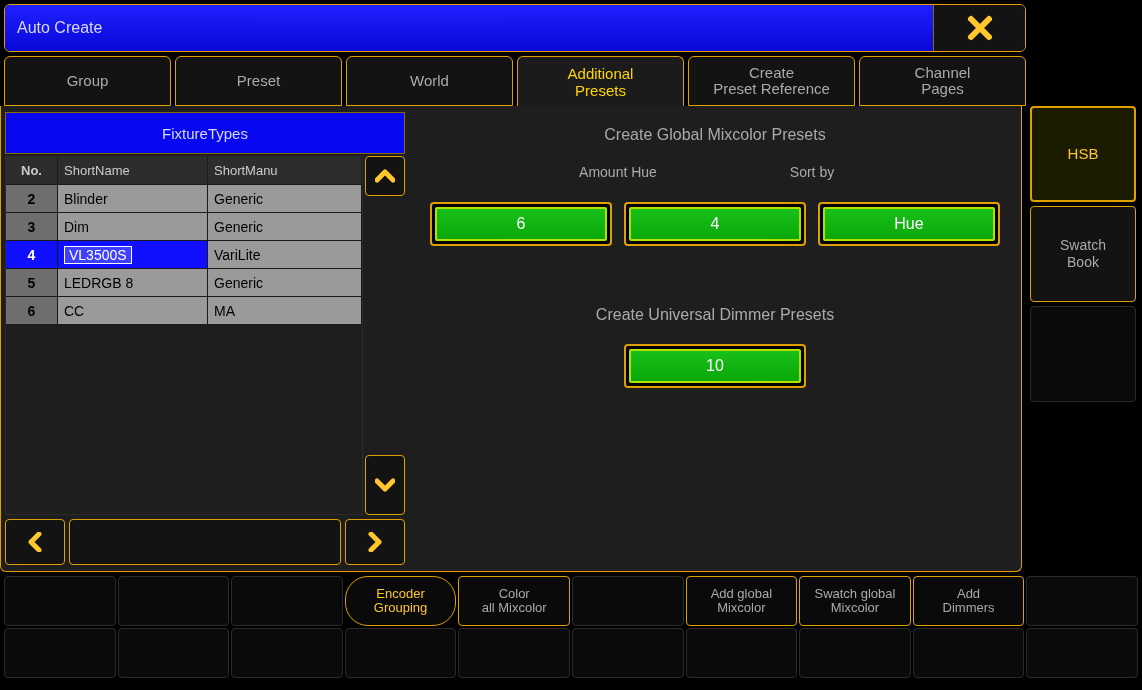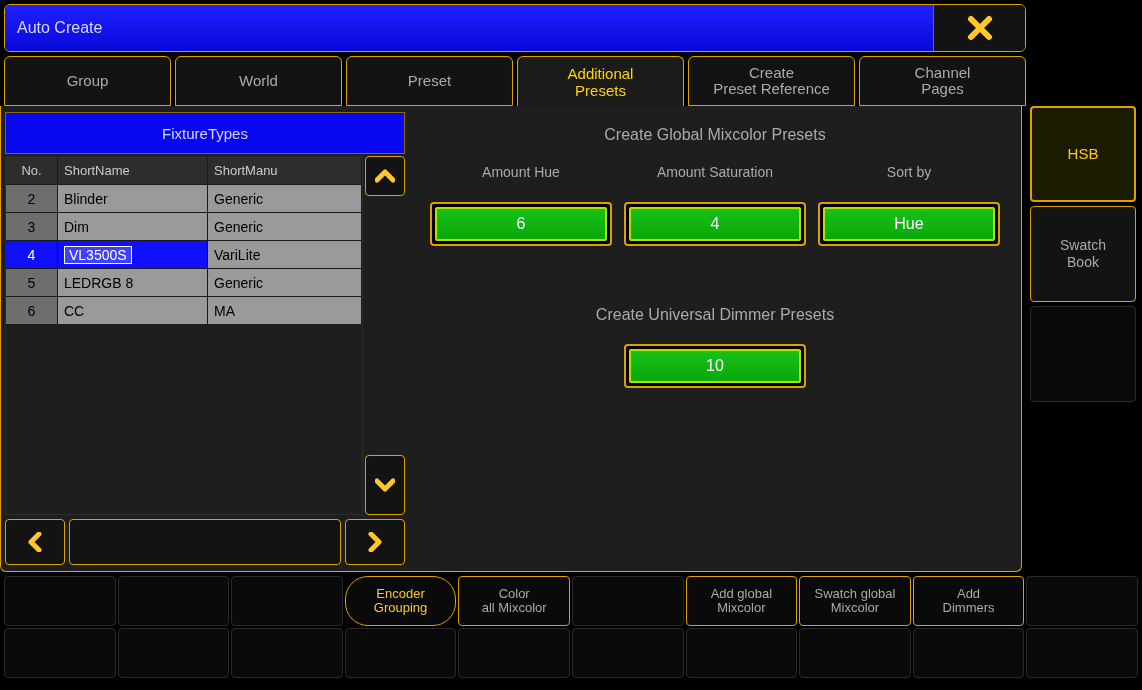--- a/index.html
+++ b/index.html
@@ -143,21 +143,21 @@
   .cell {
     border-right: 1px solid #1a1a1a;
     border-bottom: 1px solid #1a1a1a;
     display: flex;
     align-items: center;
     padding: 0 6px;
     font-size: 14px;
     overflow: hidden;
     white-space: nowrap;
   }
-  .c-no   { width: 52px; justify-content: center;}
+  .c-no   { width: 52px; justify-content: center; font-weight: bold;}
   .c-name { width: 150px;}
   .c-manu { flex: 1;}
   .ft-row.data .cell { background: var(--row-light); color:#000;}
   .ft-row.data .c-no { background: var(--row-dark); color:#000;}
   .ft-row.selected .c-no { background: var(--blue-bright); color:#fff;}
   .ft-row.selected .c-name { background: var(--blue-bright); color:#fff;}
   .ft-row.selected .c-name span{
     background: rgba(255,255,255,0.2);
     padding: 0 4px;
     border:1px solid #fff;
@@ -306,22 +306,22 @@
   <div class="title">Auto Create</div>
   <div class="closebtn">
     <svg width="28" height="28" viewBox="0 0 28 28">
         <path d="M5 5 L23 23 M23 5 L5 23"></path>
       </svg>
   </div>
 </div>
 
 <div class="tabs">
   <div class="tab">Group</div>
+  <div class="tab">Preset</div>
   <div class="tab">World</div>
-  <div class="tab">Preset</div>
   <div class="tab active" style="white-space:pre">Additional
 Presets</div>
   <div class="tab" style="white-space:pre">Create
 Preset Reference</div>
   <div class="tab" style="white-space:pre">Channel
 Pages</div>
 </div>
 
 <div class="mainarea">
 
@@ -394,23 +394,20 @@
     </div>
   </div>
 
   <div class="rightpane">
     <div class="section-title">Create Global Mixcolor Presets</div>
     <div class="params-row">
       <div class="param-col">
         <div class="param-label">Amount Hue</div>
       </div>
       <div class="param-col">
-        <div class="param-label">Amount Saturation</div>
-      </div>
-      <div class="param-col">
         <div class="param-label">Sort by</div>
       </div>
     </div>
     <div class="params-row">
       <div class="param-col">
         <div class="greenbtn">
           <div class="inner">6</div>
         </div>
       </div>
       <div class="param-col">

